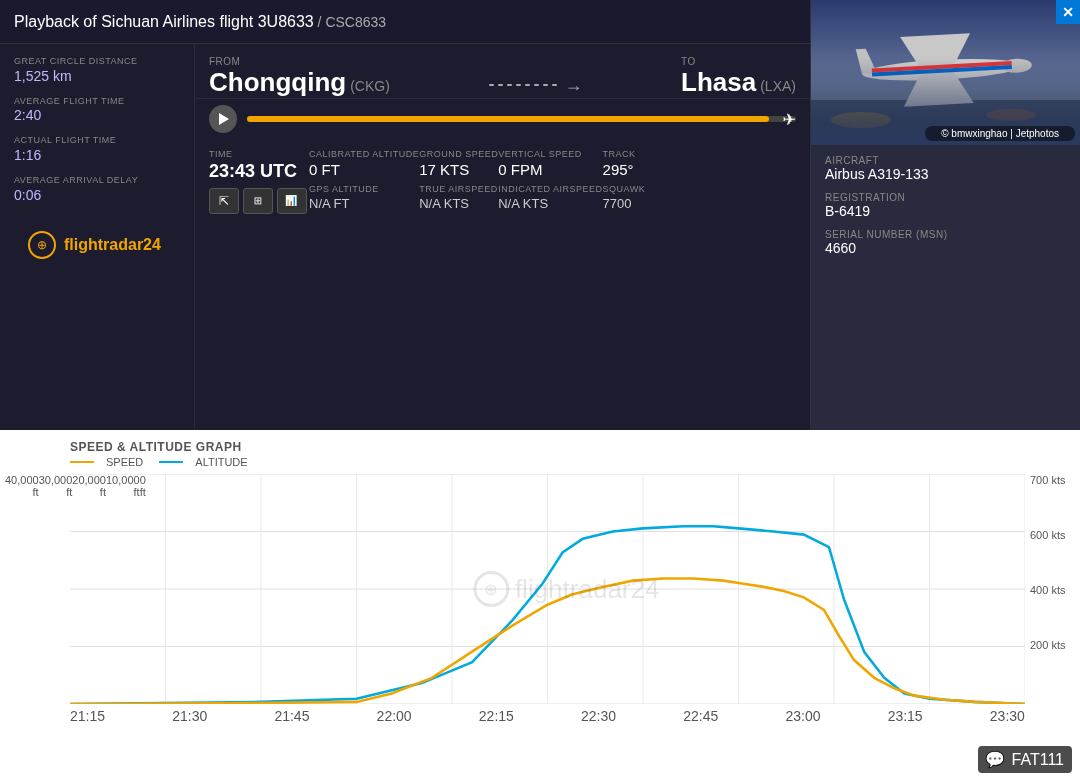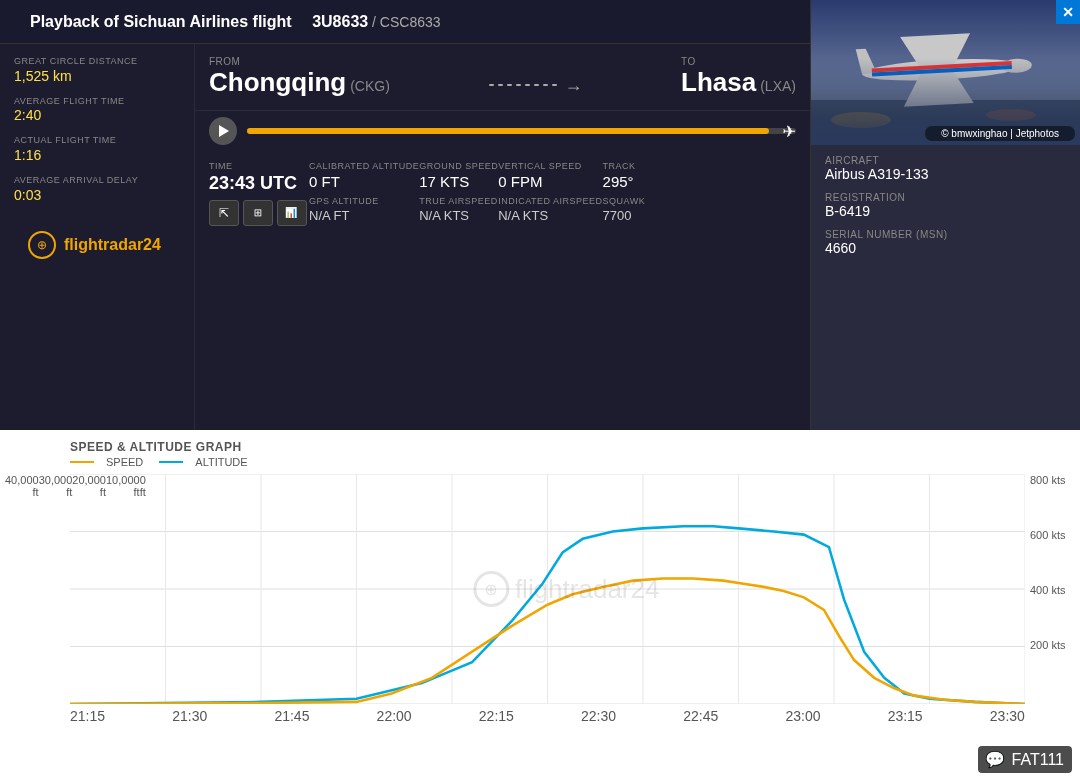--- a/index.html
+++ b/index.html
@@ -26,21 +26,21 @@
       display: flex;
       align-items: center;
       height: 44px;
       border-bottom: 1px solid #333;
     }
     .header-title {
       color: #ffffff;
       font-size: 16px;
       font-weight: normal;
     }
-    .header-title .bold { font-weight: bold; margin-left: 16px; }
+    .header-title .bold { font-weight: normal; }
     .header-title .light { color: #aaa; font-size: 14px; }
 
     
     .photo-panel {
       width: 270px;
       position: absolute;
       right: 0;
       top: 0;
       height: 430px;
       background: #2a2a3e;
@@ -103,27 +103,27 @@
     }
     .stat-label {
       font-size: 9px;
       color: #888;
       text-transform: uppercase;
       letter-spacing: 0.5px;
       line-height: 1.3;
     }
     .stat-value {
       font-size: 14px;
-      color: #fde047;
+      color: #c4b5fd;
       font-weight: normal;
     }
 
     
     .route-section {
-      padding: 12px 14px 12px;
+      padding: 12px 14px 0;
       display: flex;
       align-items: center;
       gap: 0;
       border-bottom: 1px solid #2a2a3e;
     }
     .from-to-block {
       display: flex;
       flex-direction: column;
     }
     .route-label {
@@ -439,21 +439,21 @@
         <div class="stat-item">
           <div class="stat-label">AVERAGE FLIGHT TIME</div>
           <div class="stat-value">2:40</div>
         </div>
         <div class="stat-item">
           <div class="stat-label">ACTUAL FLIGHT TIME</div>
           <div class="stat-value">1:16</div>
         </div>
         <div class="stat-item">
           <div class="stat-label">AVERAGE ARRIVAL DELAY</div>
-          <div class="stat-value">0:03</div>
+          <div class="stat-value">0:06</div>
         </div>
 
         <div class="logo-section" style="margin-top: 20px;">
           <div class="logo-circle">
             <span style="color:#f0a500;font-size:12px;">⊕</span>
           </div>
           <span class="logo-text">flightradar24</span>
         </div>
       </div>
 
@@ -624,21 +624,21 @@
     <div class="y-axis-left">
       <span>40,000 ft</span>
       <span>30,000 ft</span>
       <span>20,000 ft</span>
       <span>10,000 ft</span>
       <span>0 ft</span>
     </div>
 
     
     <div class="y-axis-right">
-      <span>800 kts</span>
+      <span>700 kts</span>
       <span>600 kts</span>
       <span>400 kts</span>
       <span>200 kts</span>
       <span></span>
     </div>
 
     
     <svg class="chart-svg" viewBox="0 0 950 220" preserveAspectRatio="none" xmlns="http://www.w3.org/2000/svg">
       <defs>
         <linearGradient id="gridGrad" x1="0" y1="0" x2="0" y2="1">

